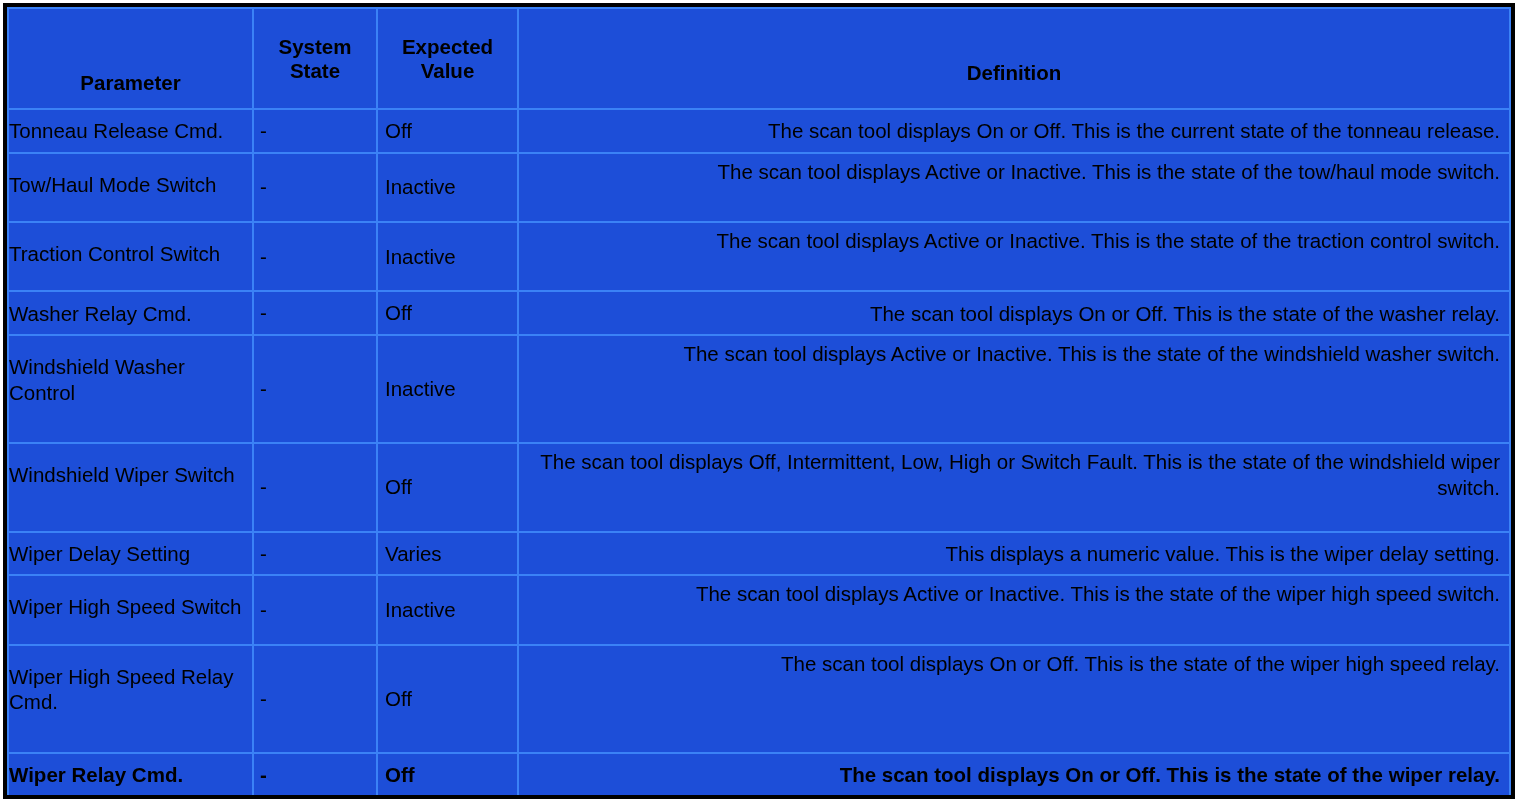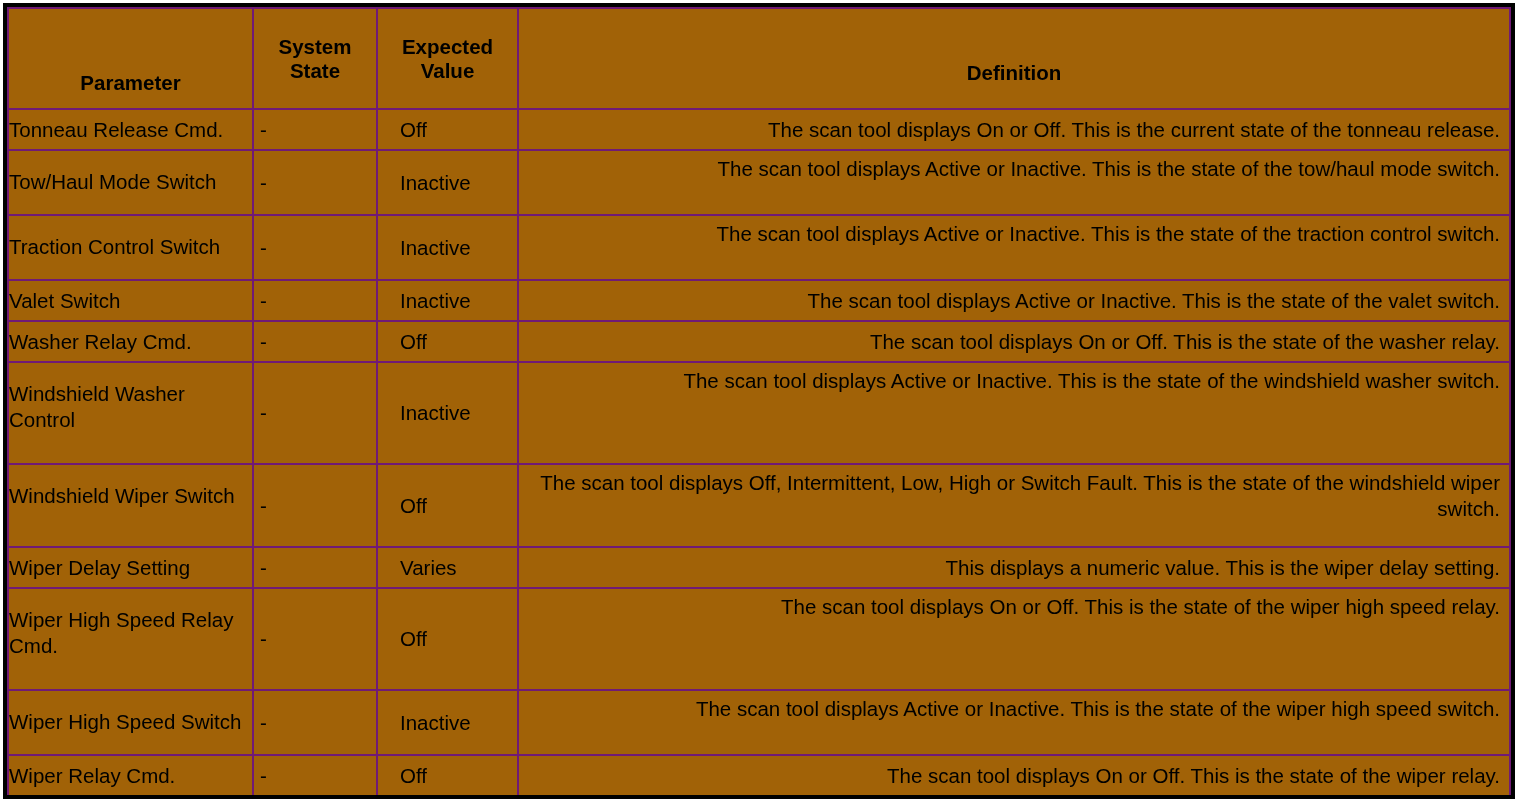--- a/index.html
+++ b/index.html
@@ -29,24 +29,24 @@
   table.param-table {
     width: 100%;
     height: 100%;
     border-collapse: collapse;
     table-layout: fixed;
     background: #ffffff;
   }
 
   table.param-table td,
   table.param-table th {
-    border: 2px solid #701a75;
+    border: 2px solid #3b82f6;
     padding: 0;
     vertical-align: middle;
-    background: #a16207;
+    background: #1d4ed8;
   }
 
   
   col.c-param { width: 245px; }
   col.c-state { width: 124px; }
   col.c-value { width: 141px; }
   col.c-def   { width: auto; }
 
   
   thead th {
@@ -79,40 +79,41 @@
   tbody td.cell-param {
     vertical-align: top;
     padding-top: 18px;
   }
   tbody td.cell-state {
     vertical-align: middle;
     padding-left: 6px;
   }
   tbody td.cell-value {
     vertical-align: middle;
-    padding-left: 22px;
+    padding-left: 7px;
   }
   tbody td.cell-def {
     vertical-align: top;
     padding-top: 5px;
     padding-left: 9px;
     padding-right: 9px;
     text-align: right;
   }
 
   
   tr.one-line td.cell-param,
   tr.one-line td.cell-def {
     vertical-align: middle;
     padding-top: 1px;
     margin-top: 29px;
   }
 
   tbody tr:last-child td {
     border-bottom: none;
+    font-weight: bold;
   }
 </style>
 </head>
 <body>
 
 <div class="table-wrap">
   <table class="param-table">
     <colgroup>
       <col class="c-param">
       <col class="c-state">
@@ -146,26 +147,20 @@
           <td class="cell-value">Inactive</td>
           <td class="cell-def">The scan tool displays Active or Inactive. This is the state of the tow/haul mode switch.</td>
         </tr>
         <tr>
           <td class="cell-param">Traction Control Switch</td>
           <td class="cell-state">-</td>
           <td class="cell-value">Inactive</td>
           <td class="cell-def">The scan tool displays Active or Inactive. This is the state of the traction control switch.</td>
         </tr>
         <tr class="one-line">
-          <td class="cell-param">Valet Switch</td>
-          <td class="cell-state">-</td>
-          <td class="cell-value">Inactive</td>
-          <td class="cell-def">The scan tool displays Active or Inactive. This is the state of the valet switch.</td>
-        </tr>
-        <tr class="one-line">
           <td class="cell-param">Washer Relay Cmd.</td>
           <td class="cell-state">-</td>
           <td class="cell-value">Off</td>
           <td class="cell-def">The scan tool displays On or Off. This is the state of the washer relay.</td>
         </tr>
         <tr>
           <td class="cell-param">Windshield Washer Control</td>
           <td class="cell-state">-</td>
           <td class="cell-value">Inactive</td>
           <td class="cell-def">The scan tool displays Active or Inactive. This is the state of the windshield washer switch.</td>
@@ -176,30 +171,30 @@
           <td class="cell-value">Off</td>
           <td class="cell-def">The scan tool displays Off, Intermittent, Low, High or Switch Fault. This is the state of the windshield wiper switch.</td>
         </tr>
         <tr class="one-line">
           <td class="cell-param">Wiper Delay Setting</td>
           <td class="cell-state">-</td>
           <td class="cell-value">Varies</td>
           <td class="cell-def">This displays a numeric value. This is the wiper delay setting.</td>
         </tr>
         <tr>
+          <td class="cell-param">Wiper High Speed Switch</td>
+          <td class="cell-state">-</td>
+          <td class="cell-value">Inactive</td>
+          <td class="cell-def">The scan tool displays Active or Inactive. This is the state of the wiper high speed switch.</td>
+        </tr>
+        <tr>
           <td class="cell-param">Wiper High Speed Relay Cmd.</td>
           <td class="cell-state">-</td>
           <td class="cell-value">Off</td>
           <td class="cell-def">The scan tool displays On or Off. This is the state of the wiper high speed relay.</td>
-        </tr>
-        <tr>
-          <td class="cell-param">Wiper High Speed Switch</td>
-          <td class="cell-state">-</td>
-          <td class="cell-value">Inactive</td>
-          <td class="cell-def">The scan tool displays Active or Inactive. This is the state of the wiper high speed switch.</td>
         </tr>
         <tr class="one-line">
           <td class="cell-param">Wiper Relay Cmd.</td>
           <td class="cell-state">-</td>
           <td class="cell-value">Off</td>
           <td class="cell-def">The scan tool displays On or Off. This is the state of the wiper relay.</td>
         </tr>
       </tbody>
   </table>
 </div>

